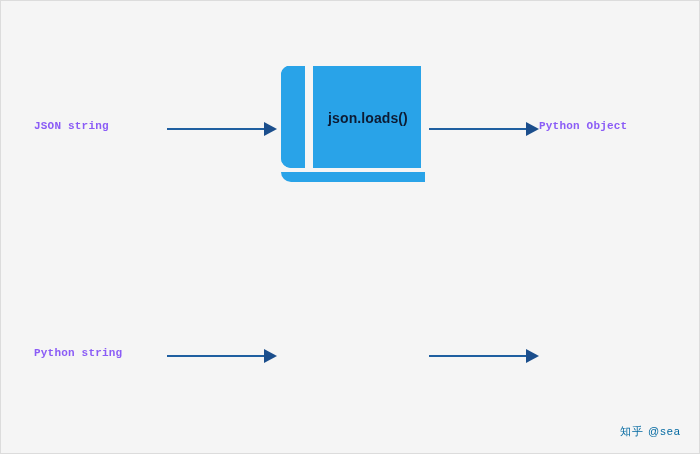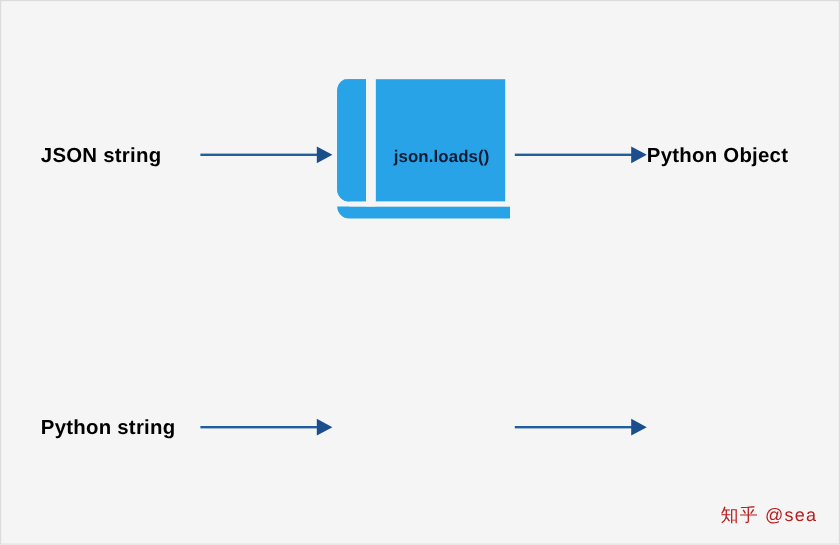--- a/index.html
+++ b/index.html
@@ -17,24 +17,24 @@
     height: 454px;
     background: #f5f5f5;
     box-sizing: border-box;
     border: 1px solid #dcdcdc;
     overflow: hidden;
   }
 
   
   .label {
     position: absolute;
-    font-family: Liberation Sans, sans-serif;
+    font-family: Liberation Mono, monospace;
     font-weight: bold;
-    font-size: 17px;
-    color: #000000;
+    font-size: 11px;
+    color: #8b5cf6;
     letter-spacing: 0.2px;
     white-space: pre;
     line-height: 1;
   }
   .label.row1-left  { left: 33px;  top: 120px; }
   .label.row1-right { left: 538px; top: 120px; }
   .label.row2-left  { left: 33px;  top: 347px; }
   .label.row2-right { left: 538px; top: 347px; }
 
   
@@ -82,42 +82,42 @@
     height: 126px;
   }
   .book.blue  { left: 274px; top: 63px;  }
   .book.green { left: 274px; top: 290px; }
 
   .book svg { display: block; width: 152px; height: 126px; }
 
   .book .caption {
     position: absolute;
     left: 34px;
-    top: 12px;
+    top: 0;
     width: 118px;
     height: 108px;
     display: flex;
     align-items: center;
     justify-content: center;
     font-family: "Liberation Sans", sans-serif;
     font-weight: bold;
     font-size: 14px;
     color: #0d1b33;
     letter-spacing: 0.1px;
     pointer-events: none;
   }
 
   
   .watermark {
     position: absolute;
     right: 18px;
     bottom: 14px;
     font-family: "Liberation Sans", sans-serif;
-    font-size: 15px;
-    color: #b91c1c;
+    font-size: 11px;
+    color: #0369a1;
     letter-spacing: 1px;
     white-space: pre;
   }
 </style>
 </head>
 <body>
 
 <div id="canvas">
 
   <div class="label row1-left">JSON string</div>

